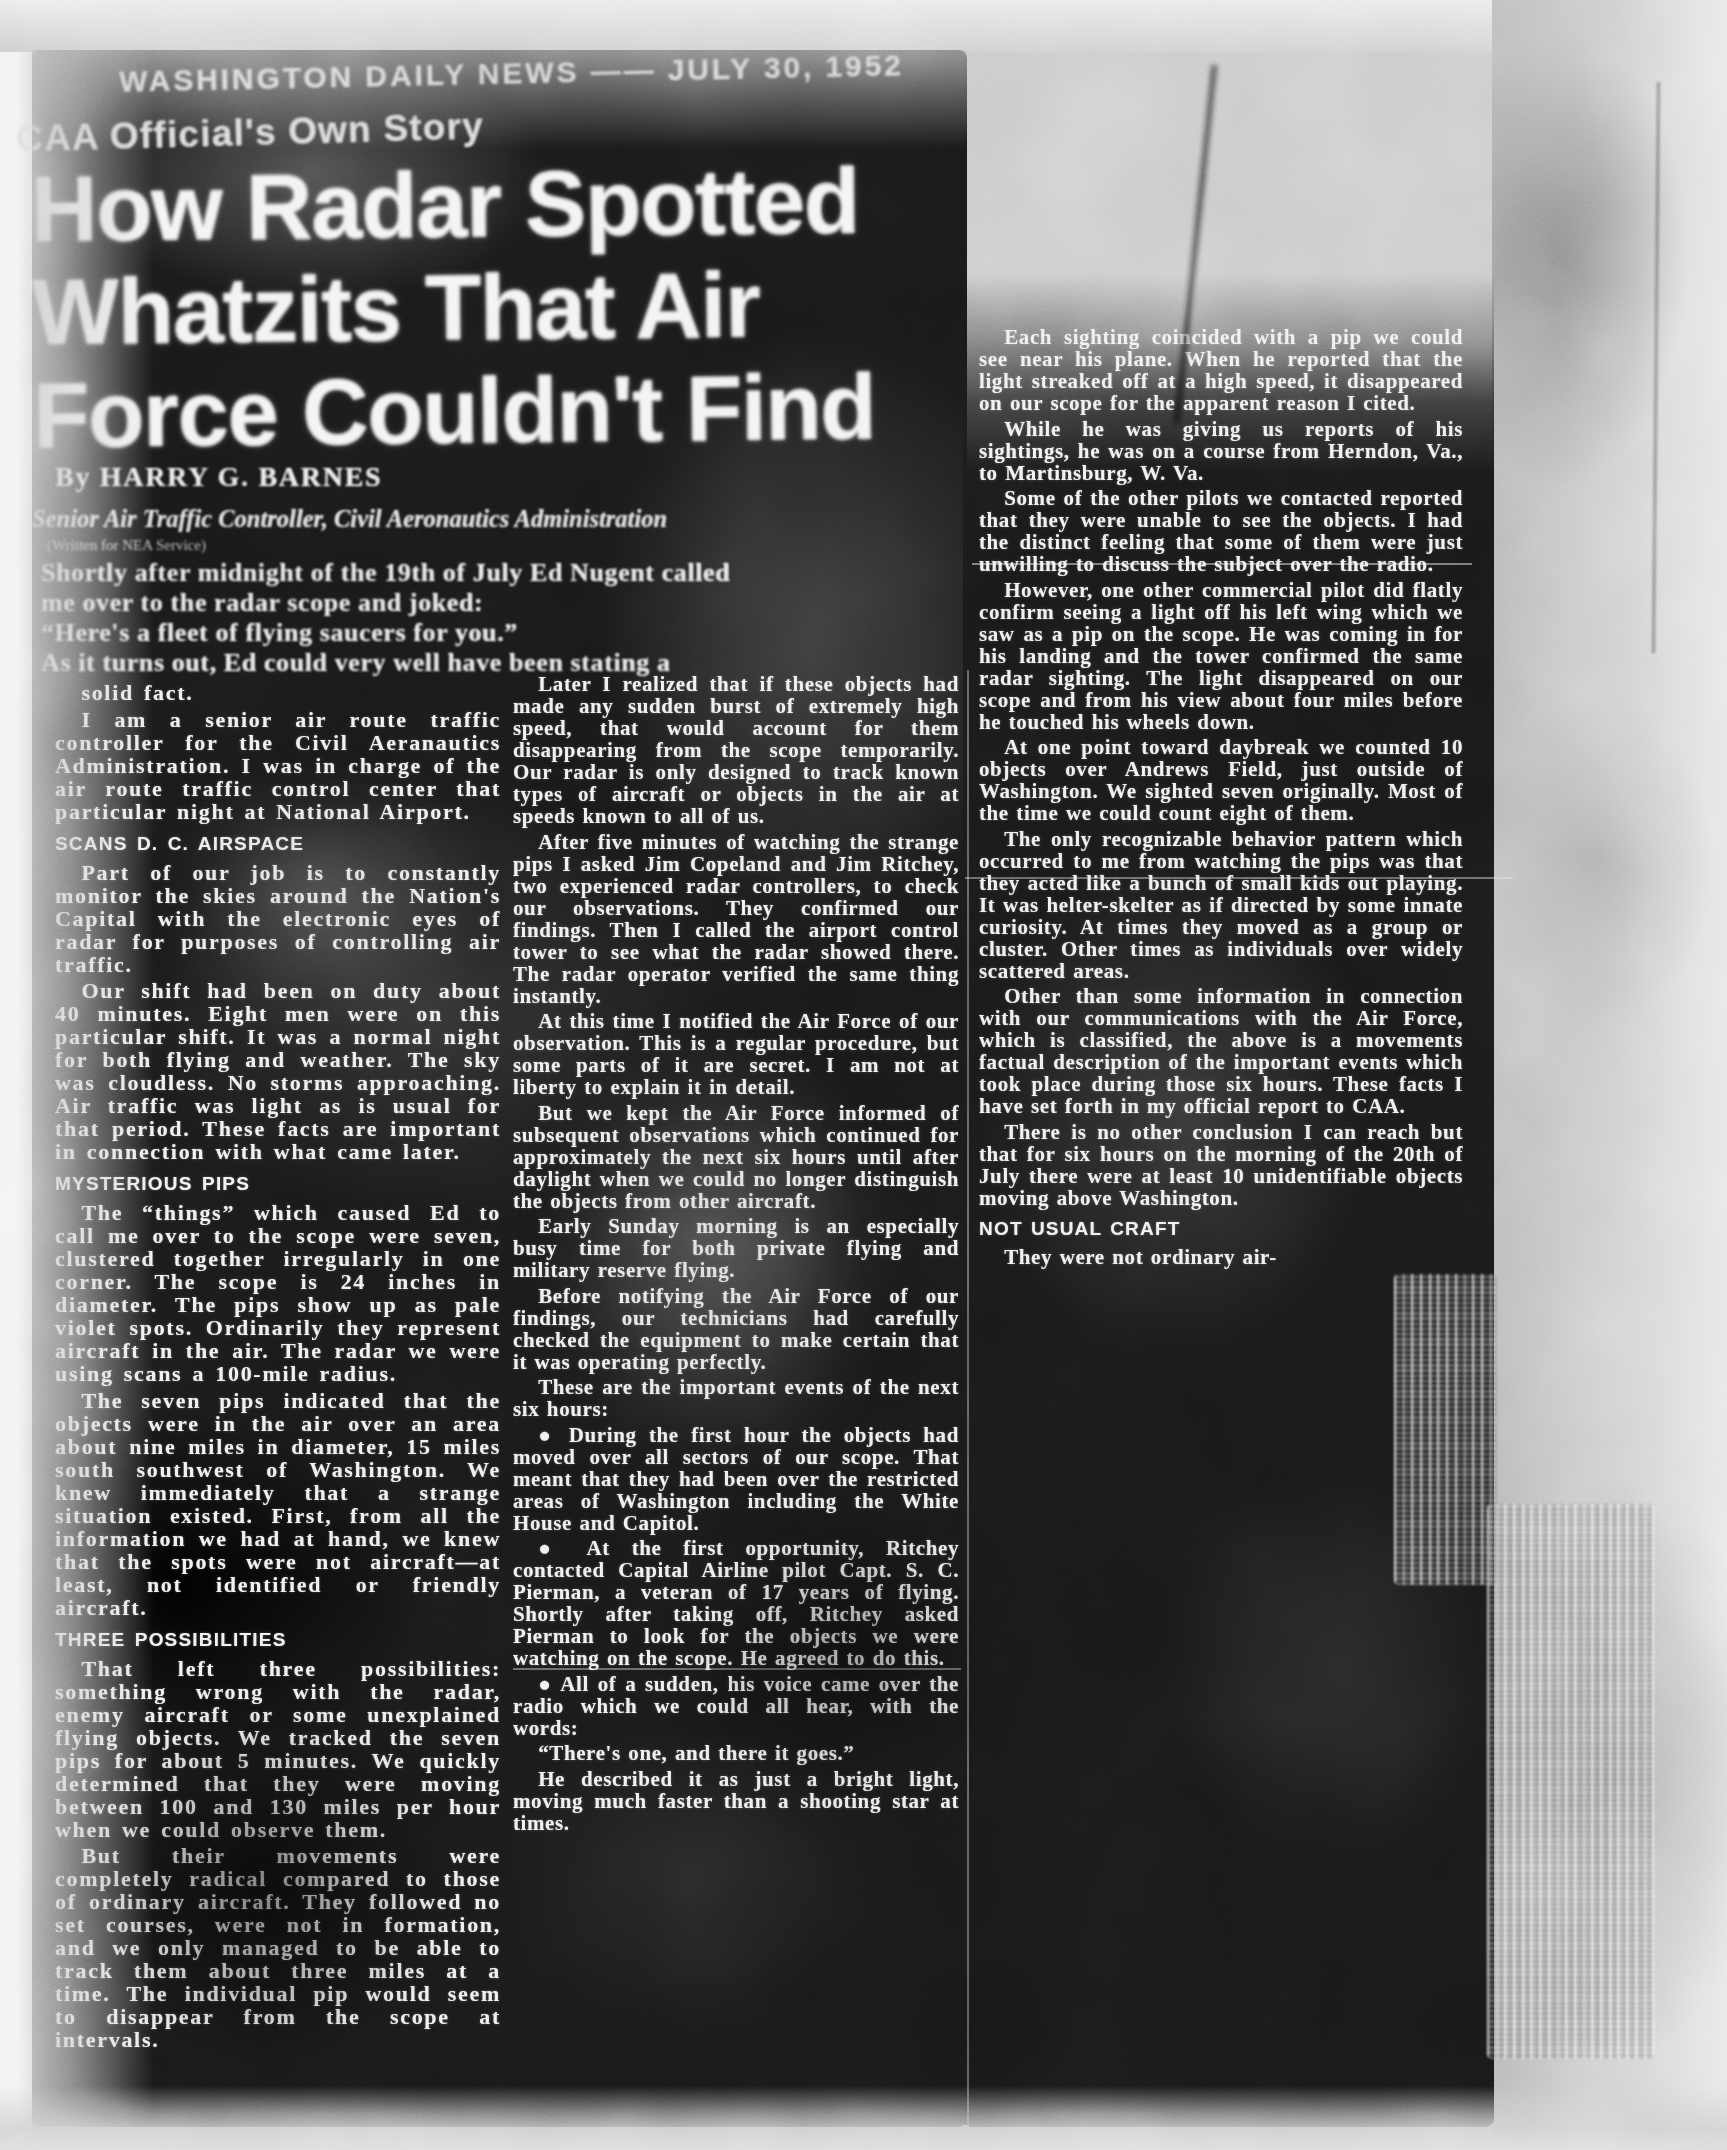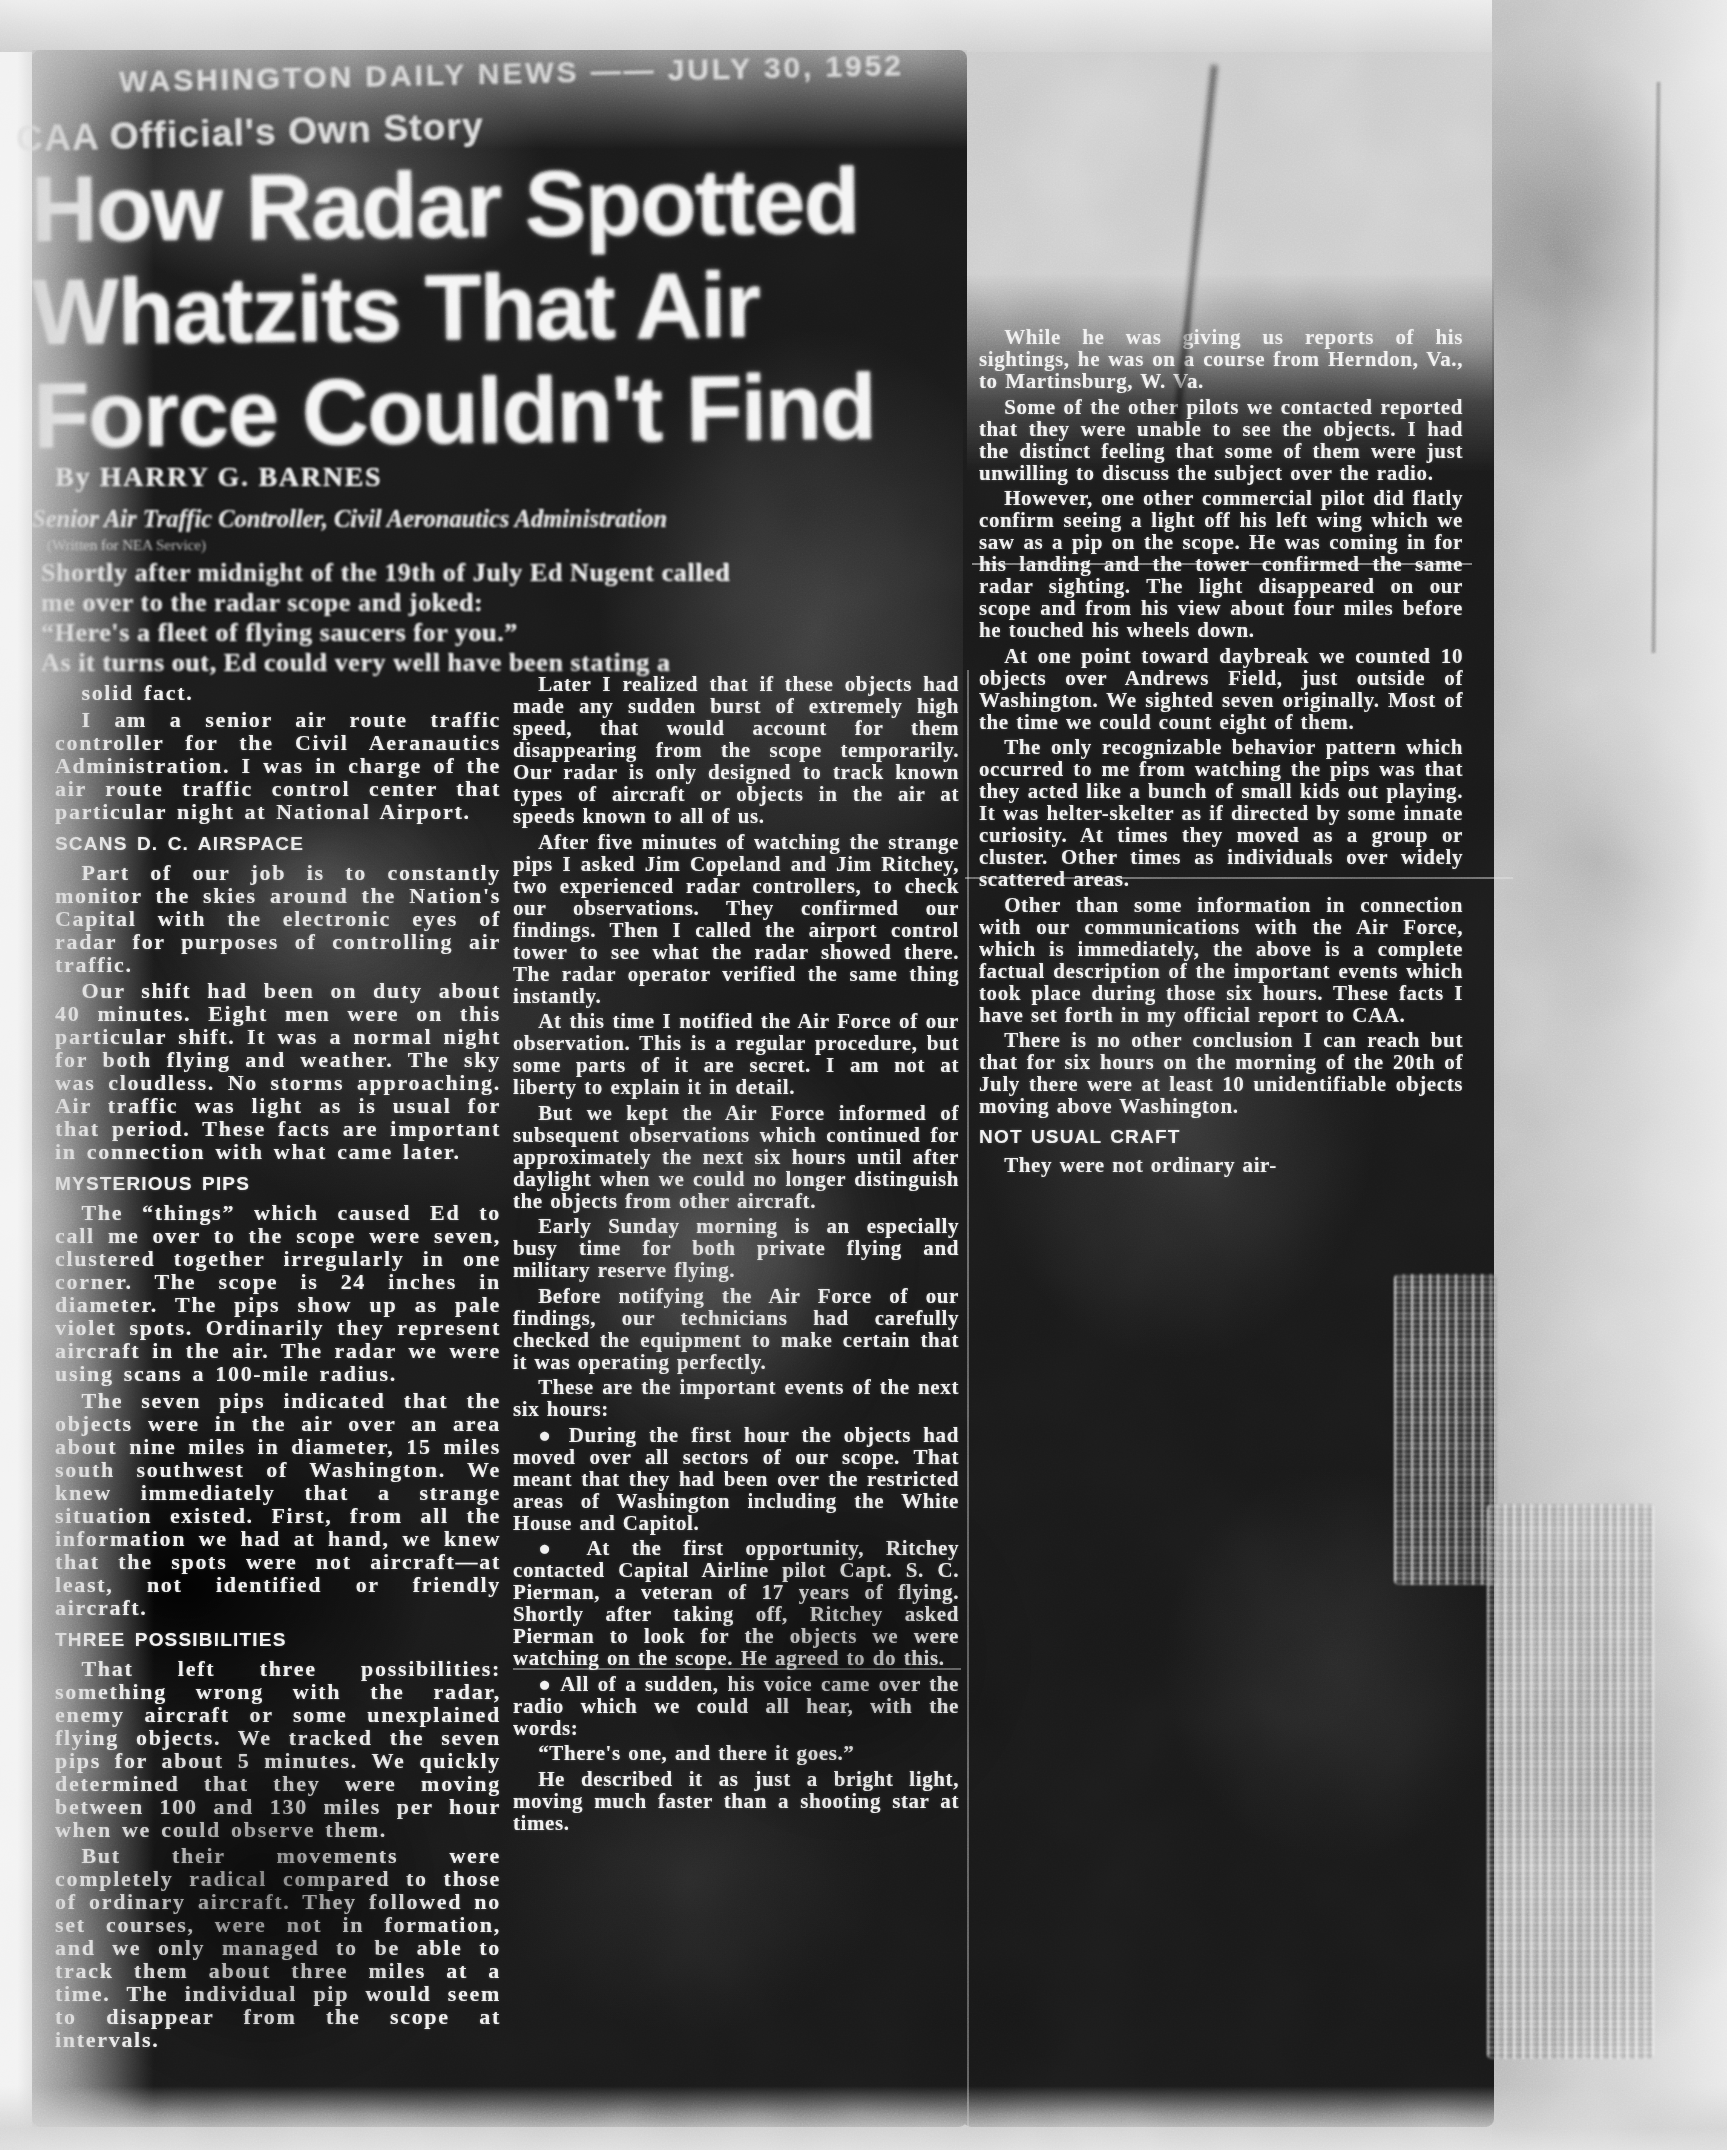--- a/index.html
+++ b/index.html
@@ -167,26 +167,27 @@
       <div class="para">● At the first opportunity, Ritchey contacted Capital Airline pilot Capt. S. C. Pierman, a veteran of 17 years of flying. Shortly after taking off, Ritchey asked Pierman to look for the objects we were watching on the scope. He agreed to do this.</div>
       <div class="para">● All of a sudden, his voice came over the radio which we could all hear, with the words:</div>
       <div class="para">“There's one, and there it goes.”</div>
       <div class="para">He described it as just a bright light, moving much faster than a shooting star at times.</div>
     </div>
   <div id="col-right-faint">
       <div class="para">gave him the positions of the objects, and we kept him advised of the positions of the pips at all times while he could see them flying.</div>
       <div class="para">During the next 14 minutes, he reported that he could see such lights but that they had no recognizable shape and were just bright lights in the dark sky.</div>
     </div>
   <div id="col-right" class="col">
+      <div class="para">Each sighting coincided with a pip we could see near his plane. When he reported that the light streaked off at a high speed, it disappeared on our scope for the apparent reason I cited.</div>
       <div class="para">While he was giving us reports of his sightings, he was on a course from Herndon, Va., to Martinsburg, W. Va.</div>
       <div class="para">Some of the other pilots we contacted reported that they were unable to see the objects. I had the distinct feeling that some of them were just unwilling to discuss the subject over the radio.</div>
       <div class="para">However, one other commercial pilot did flatly confirm seeing a light off his left wing which we saw as a pip on the scope. He was coming in for his landing and the tower confirmed the same radar sighting. The light disappeared on our scope and from his view about four miles before he touched his wheels down.</div>
       <div class="para">At one point toward daybreak we counted 10 objects over Andrews Field, just outside of Washington. We sighted seven originally. Most of the time we could count eight of them.</div>
       <div class="para">The only recognizable behavior pattern which occurred to me from watching the pips was that they acted like a bunch of small kids out playing. It was helter-skelter as if directed by some innate curiosity. At times they moved as a group or cluster. Other times as individuals over widely scattered areas.</div>
-      <div class="para">Other than some information in connection with our communications with the Air Force, which is immediately, the above is a complete factual description of the important events which took place during those six hours. These facts I have set forth in my official report to CAA.</div>
+      <div class="para">Other than some information in connection with our communications with the Air Force, which is classified, the above is a movements factual description of the important events which took place during those six hours. These facts I have set forth in my official report to CAA.</div>
       <div class="para">There is no other conclusion I can reach but that for six hours on the morning of the 20th of July there were at least 10 unidentifiable objects moving above Washington.</div>
       <div class="subhead">NOT USUAL CRAFT</div>
       <div class="para">They were not ordinary air-</div>
     </div>
 
   <div class="vrule"></div>
   <div class="hruleA"></div>
   <div class="hruleB"></div>
   <div class="hruleC"></div>
   <div class="crease"></div>

